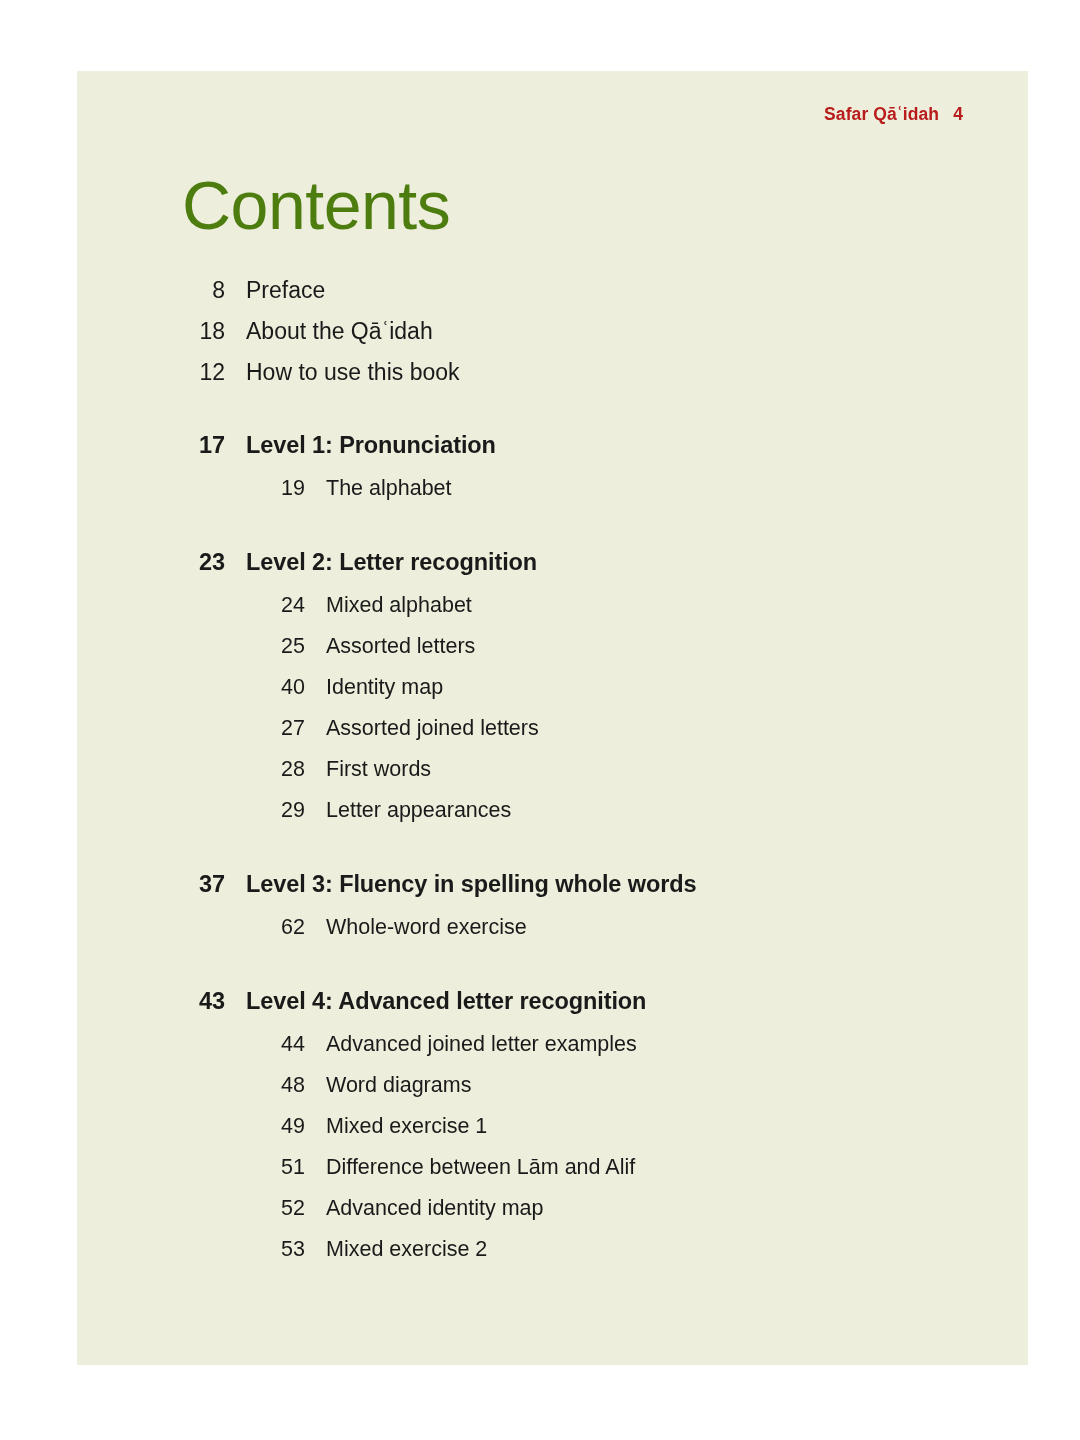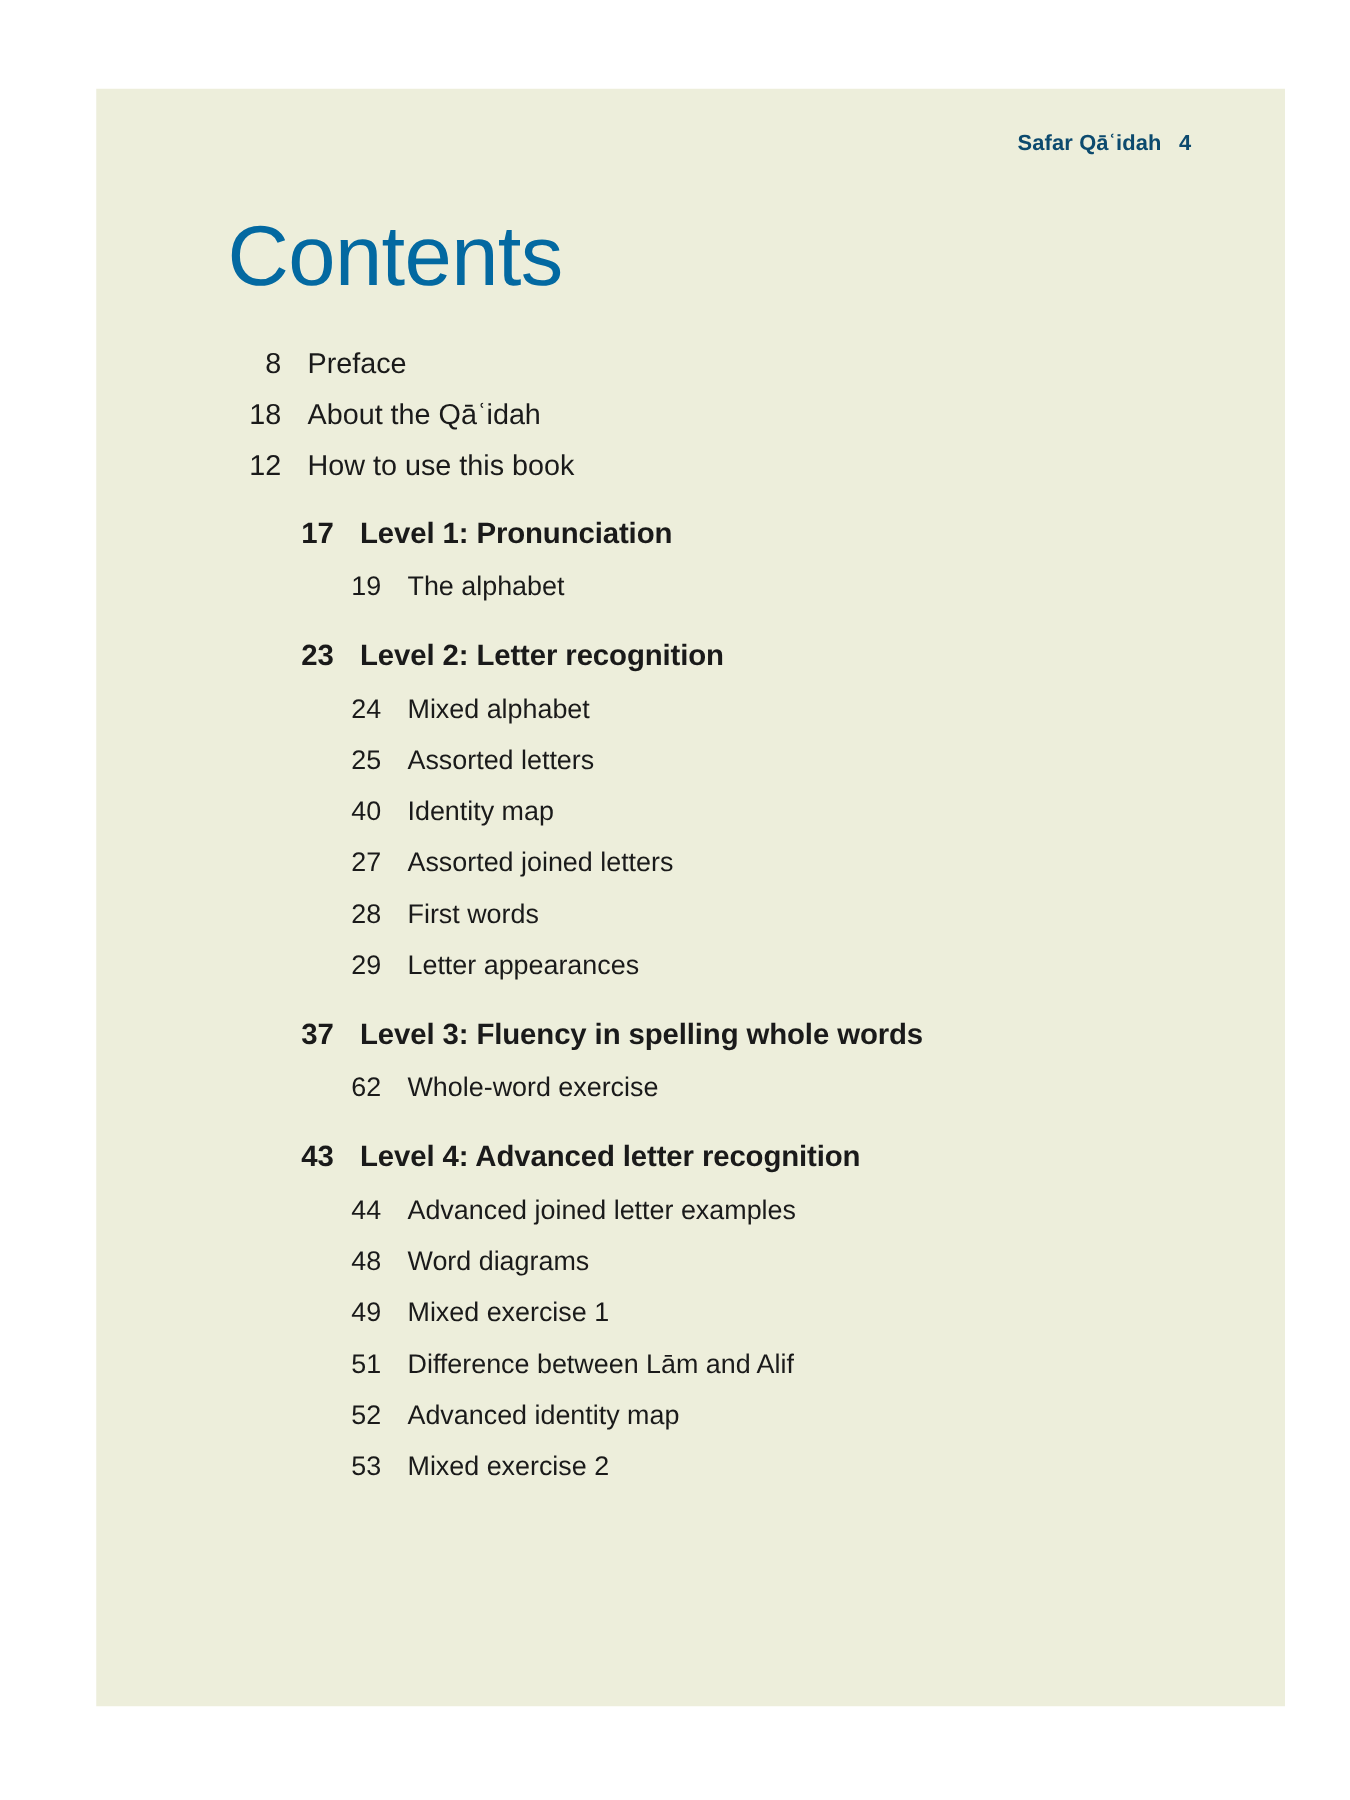--- a/index.html
+++ b/index.html
@@ -20,41 +20,41 @@
     top: 71px;
     width: 951px;
     height: 1294px;
     background: #edeedb;
     overflow: hidden;
   }
 
   
   .running-header {
     position: absolute;
-    right: 75px;
+    right: 65px;
     top: 33px;
     font-size: 17.5px;
     font-weight: bold;
-    color: #0c4a6e;
+    color: #b91c1c;
     letter-spacing: 0.1px;
     white-space: nowrap;
   }
   .running-header .hdr-page {
     display: inline-block;
     margin-left: 14px;
   }
 
   
   .page-title {
     position: absolute;
     left: 105px;
     top: 100px;
     font-size: 68px;
     font-weight: normal;
-    color: #0369a1;
+    color: #4d7c0f;
     letter-spacing: -0.5px;
     line-height: 1;
     margin: 0;
   }
 
   
   .toc {
     position: absolute;
     left: 0;
     top: 206px;
@@ -98,22 +98,21 @@
   }
   .toc-row.heading .num,
   .toc-row.heading .label {
     font-weight: bold;
     font-size: 23.5px;
     letter-spacing: -0.1px;
   }
 
   
   .toc-row.group-gap {
-    margin-top: 13px;
-    padding-left: 42px;
+    margin-top: 32px;
   }
 </style>
 </head>
 <body>
 
 <div id="page">
 
   <div class="running-header">
     <span>Safar Qāʿidah</span><span class="hdr-page">4</span>
   </div>

